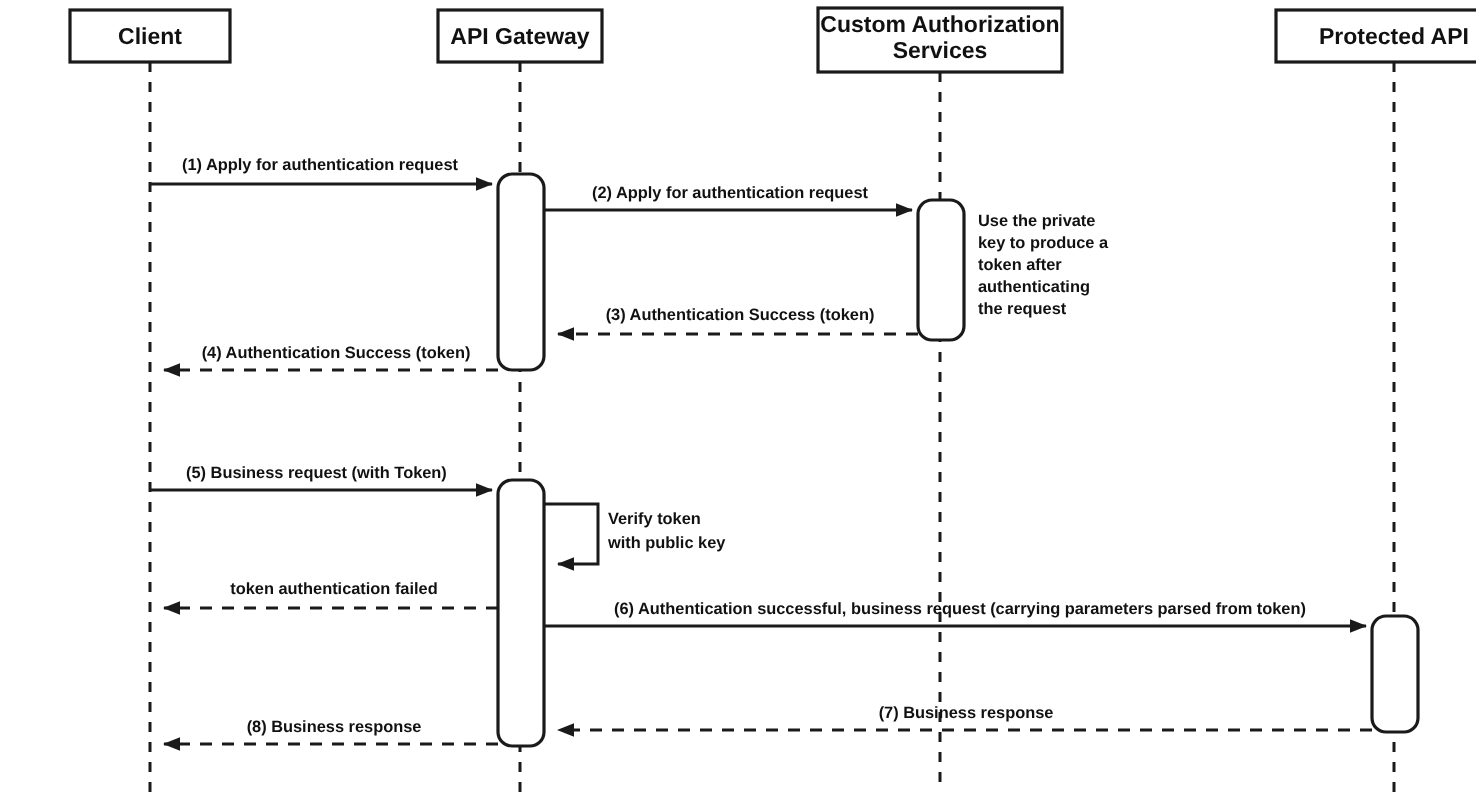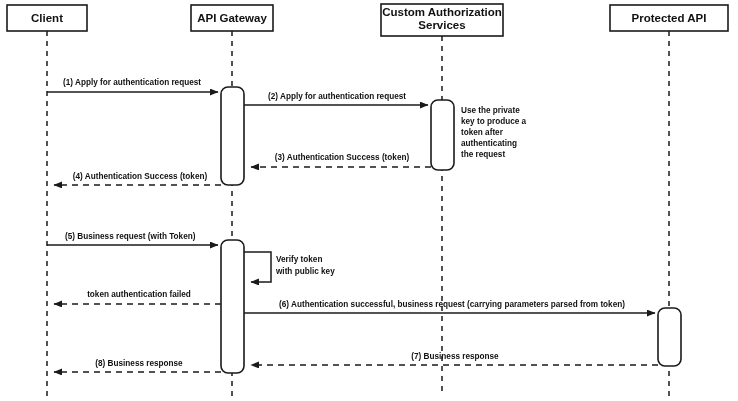--- a/index.html
+++ b/index.html
@@ -11,20 +11,21 @@
     width: 738px;
     height: 401px;
     font-family: "Liberation Sans", sans-serif;
     overflow: hidden;
   }
   #diagram-root {
     position: relative;
     width: 702px;
     height: 401px;
     background: #ffffff;
+    margin-left: 28px;
   }
   svg.seq {
     display: block;
     width: 738px;
     height: 401px;
   }
   .lifeline-box {
     fill: #ffffff;
     stroke: #1a1a1a;
     stroke-width: 1.6;

